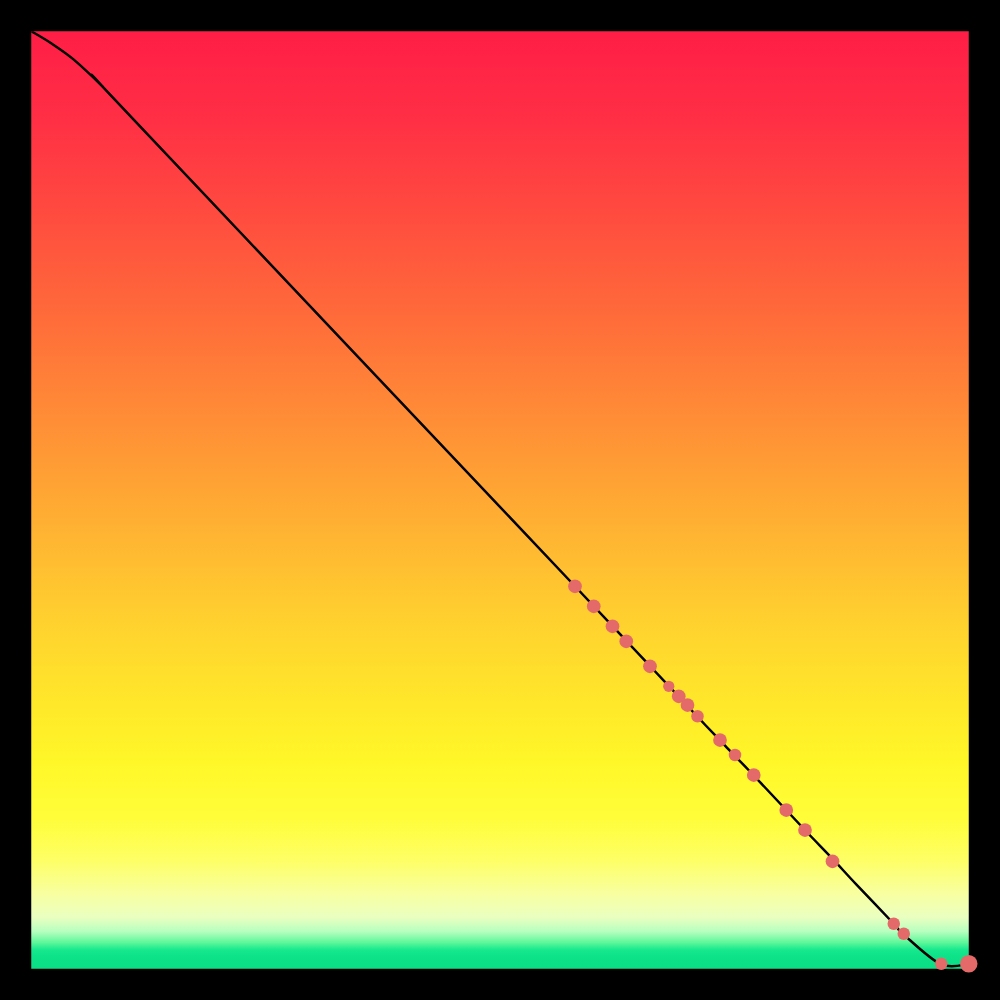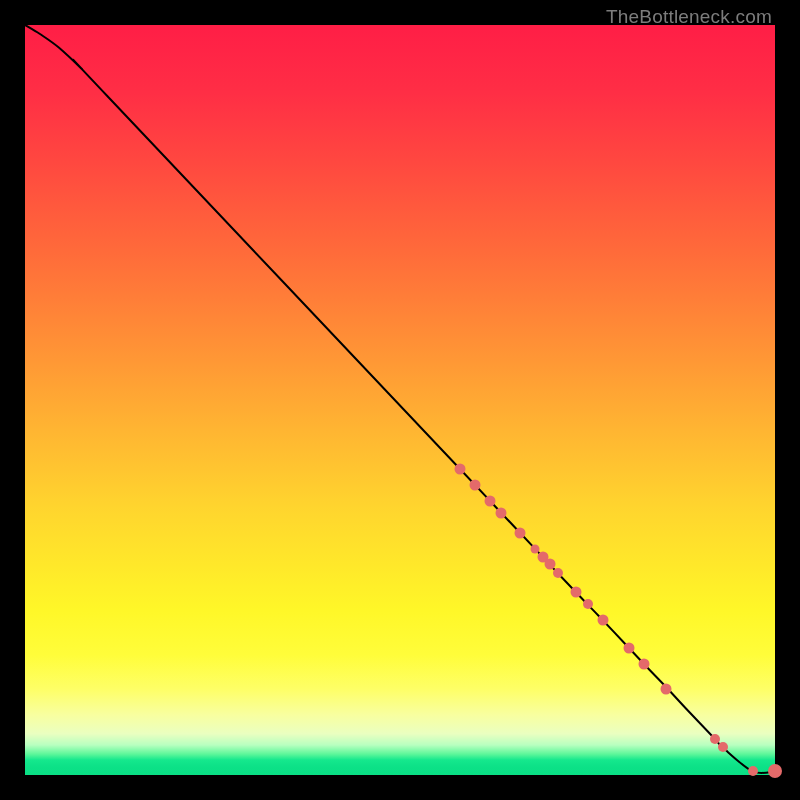--- a/index.html
+++ b/index.html
@@ -69,21 +69,20 @@
     background: #e46a6a;
     border-radius: 50%;
     transform: translate(-50%, -50%);
   }
 </style>
 </head>
 <body>
 
 <div class="stage">
 
-  <div class="watermark">TheBottleneck.com</div>
 
   <div class="plot-area">
     <div class="gradient"></div>
 
     <svg class="curve" viewBox="0 0 750 750" preserveAspectRatio="none">
       <path id="curve-path" fill="none" stroke="#000" stroke-width="2" stroke-linecap="round" stroke-linejoin="round" d="M 0.0 0.0 C 2.5 1.5, 9.4 5.3, 15.0 9.0 C 20.6 12.8, 26.9 16.8, 33.8 22.5 C 40.6 28.3, 48.1 35.4, 56.3 43.5 C 64.4 51.6, 19.4 4.5, 82.5 71.3 C 145.6 138.0, 370.6 375.9, 435.0 444.0 C 499.4 512.1, 458.8 469.4, 468.8 480.0 C 478.8 490.6, 486.9 499.1, 495.0 507.8 C 503.1 516.4, 510.0 523.8, 517.5 531.8 C 525.0 539.8, 533.8 549.1, 540.0 555.8 C 546.3 562.4, 549.4 565.6, 555.0 571.5 C 560.6 577.4, 566.3 583.1, 573.8 591.0 C 581.3 598.9, 591.9 610.1, 600.0 618.8 C 608.1 627.4, 615.6 635.5, 622.5 642.8 C 629.4 650.0, 635.0 655.6, 641.3 662.3 C 647.5 668.9, 651.9 673.9, 660.0 682.5 C 668.1 691.1, 683.8 707.4, 690.0 714.0 C 696.3 720.6, 691.3 716.9, 697.5 722.3 C 703.8 727.6, 718.8 742.3, 727.5 746.3 C 736.3 750.3, 746.3 746.3, 750.0 746.3"></path>
     </svg>
 
     <div id="markers">
         <div class="marker" style="width: 11px; height: 11px; left: 435px; top: 444px;"></div>

